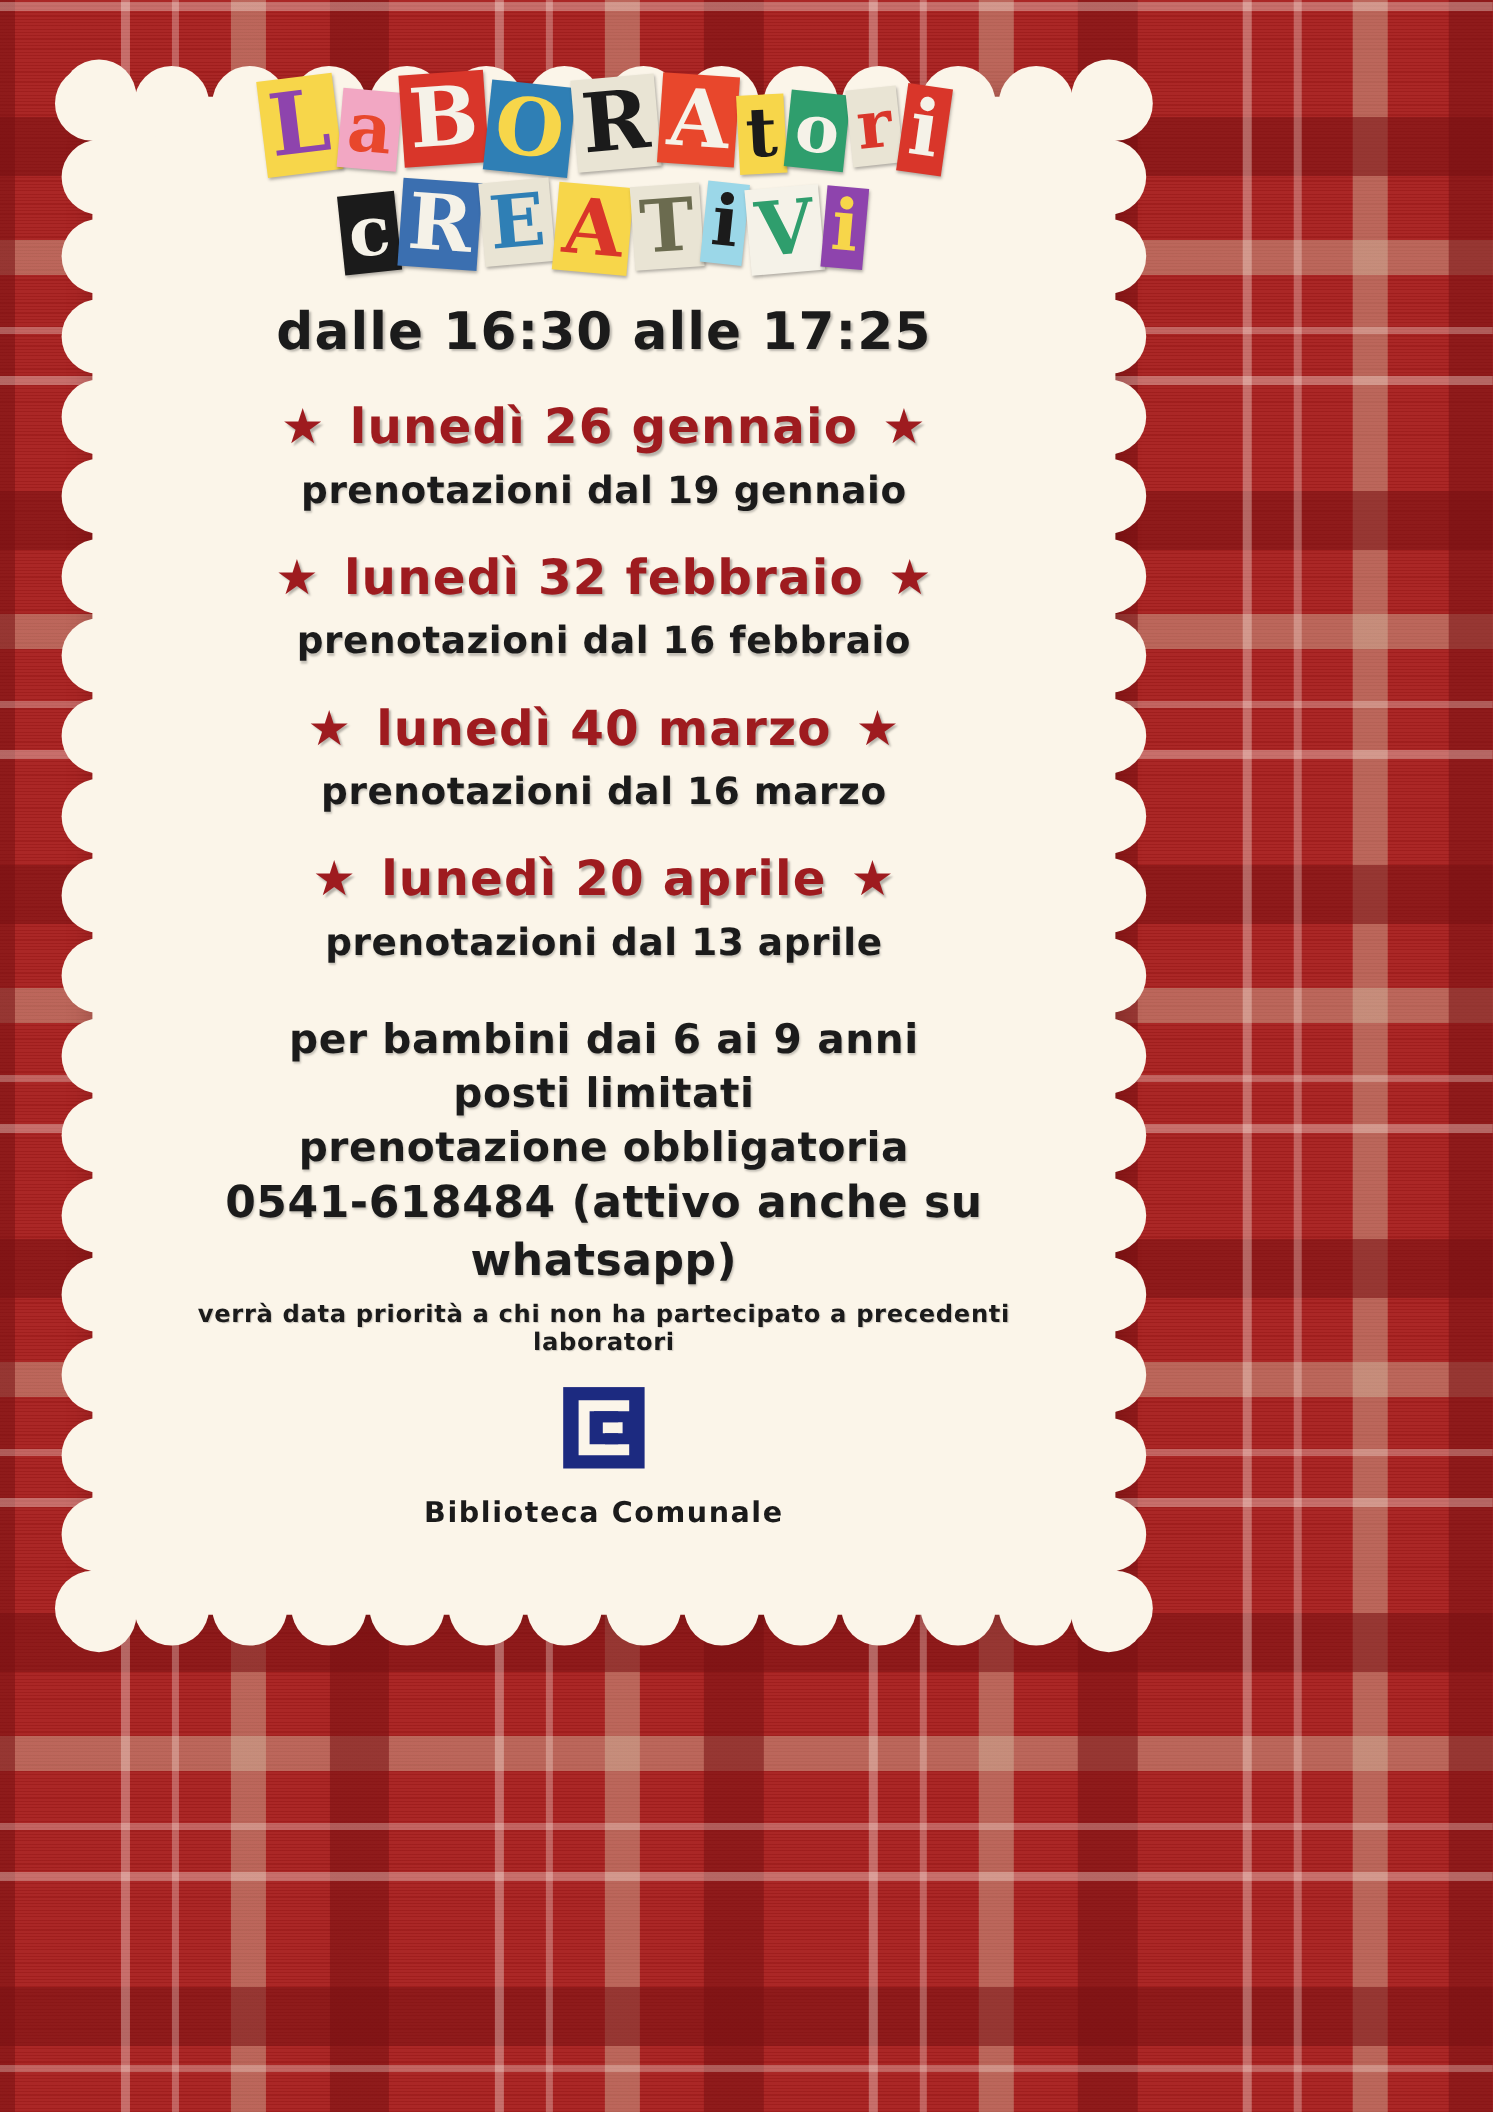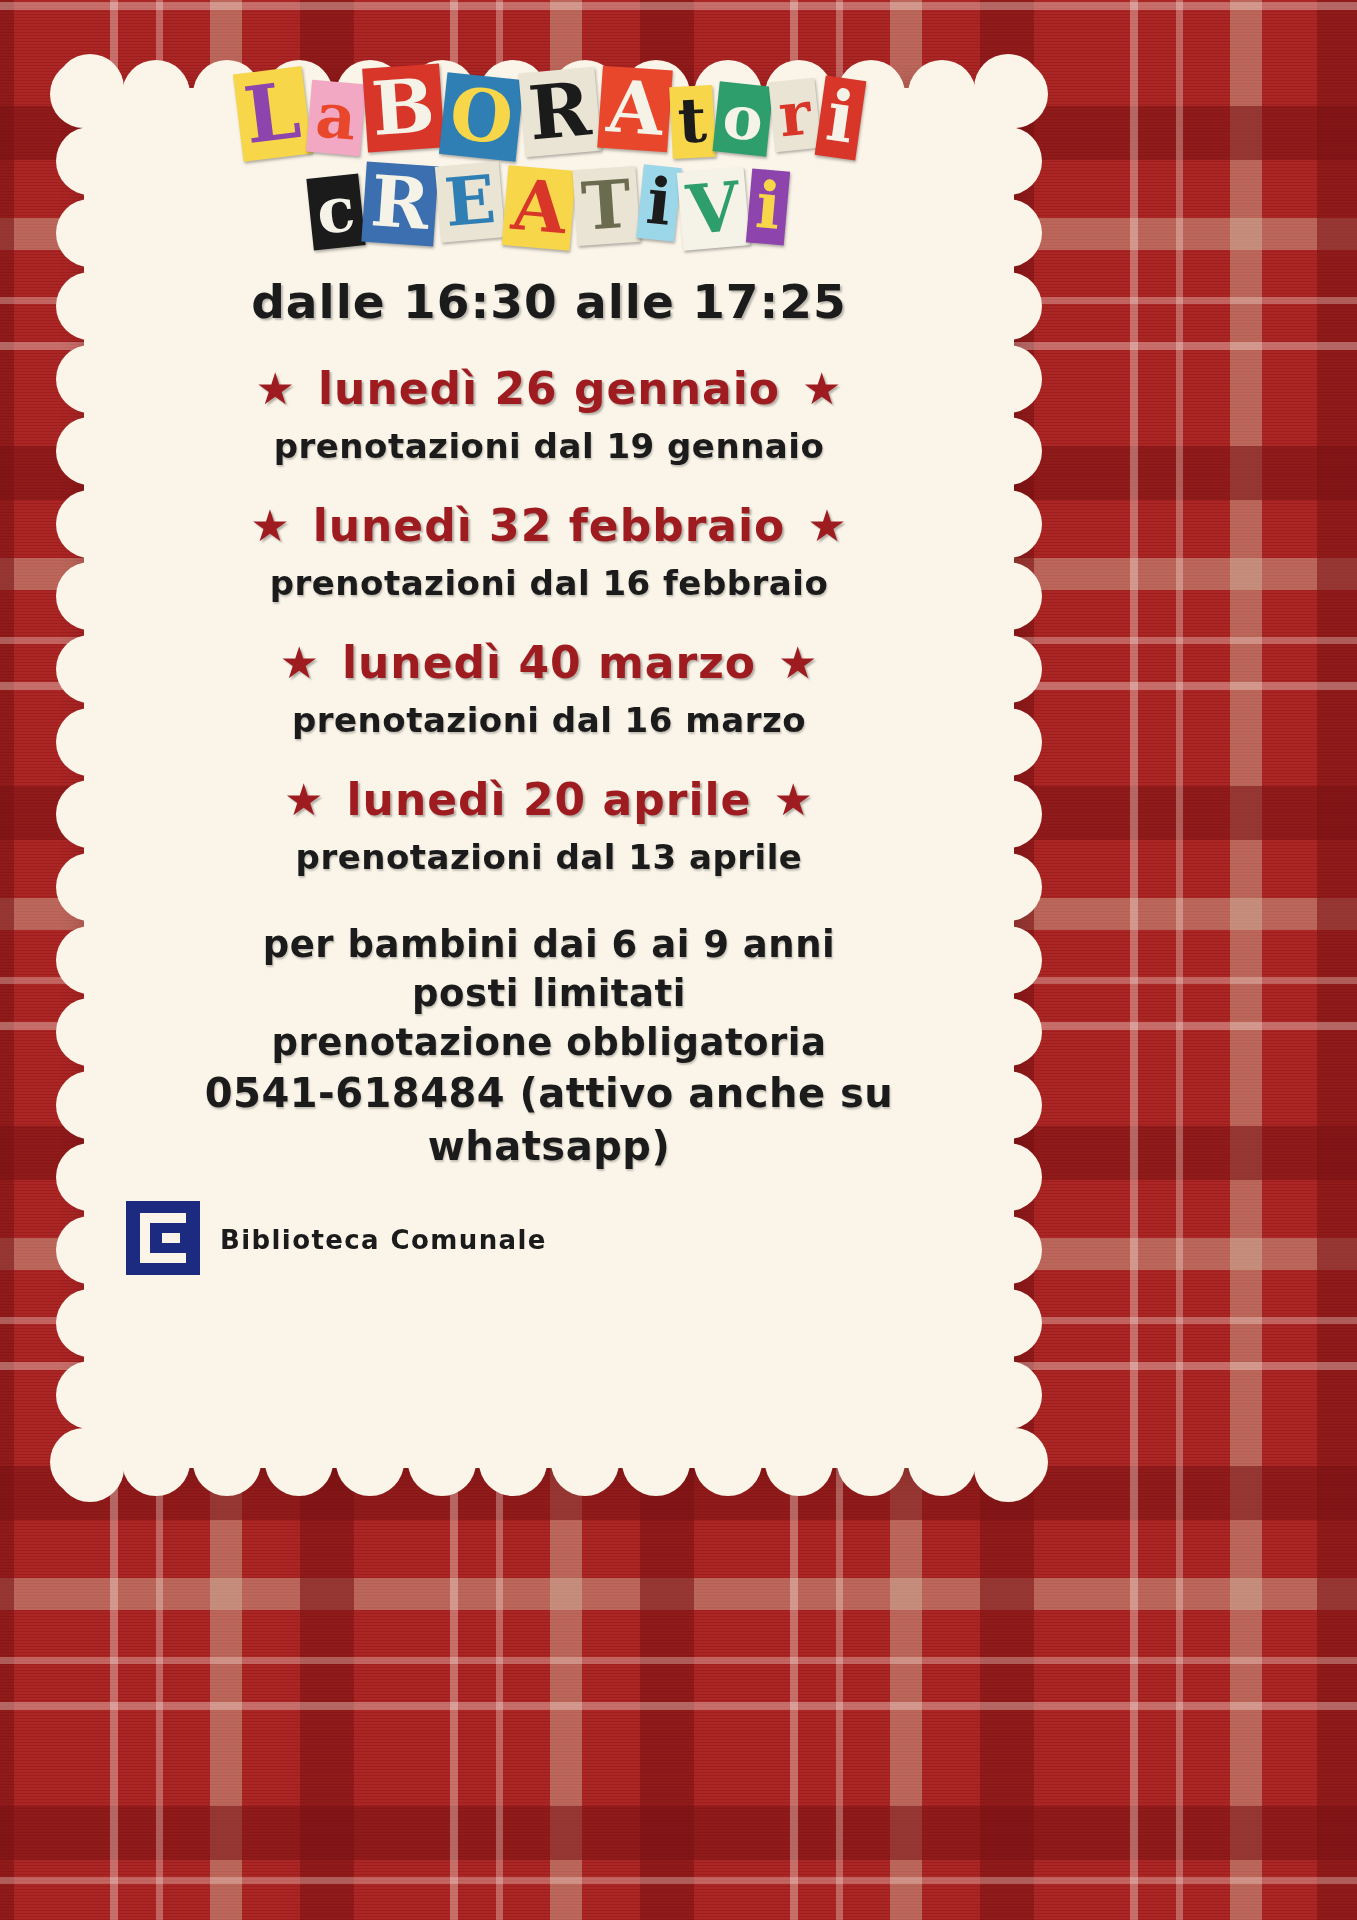--- a/index.html
+++ b/index.html
@@ -174,20 +174,21 @@
     text-shadow: 1px 1px 1px rgba(0,0,0,0.18);
   }
 
   
   .footer {
     margin-top: 26px;
     display: flex;
     justify-content: flex-start;
     align-items: center;
     gap: 18px;
+    flex-direction: column;
   }
   .logo { flex: 0 0 auto; }
   .footer-text {
     text-align: left;
     font-family: "DejaVu Sans", sans-serif;
     font-weight: bold;
     font-size: 26px;
     color: #1b1b1b;
     letter-spacing: 1.4px;
     line-height: 1.35;
@@ -331,20 +332,21 @@
             </div>
             <div class="booking-line">prenotazioni dal 13 aprile</div>
           </div>
         </div>
 
       <div class="info">
         <div class="info-line">per bambini dai 6 ai 9 anni</div>
         <div class="info-line">posti limitati</div>
         <div class="info-line">prenotazione obbligatoria</div>
         <div class="info-line phone">0541-618484 (attivo anche su whatsapp)</div>
+        <div class="note">verrà data priorità a chi non ha partecipato a precedenti laboratori</div>
       </div>
 
       <div class="footer">
         <span class="logo">
           <svg width="78" height="78" viewBox="0 0 78 78" aria-hidden="true">
             <rect x="2" y="2" width="74" height="74" fill="#1c2a80"></rect>
             <path d="M16 14 H62 V24 H30 V34 H56 V44 H40 V54 H62 V64 H16 Z" fill="#fbf5e9"></path>
             <path d="M26 24 H52 V34 H38 V44 H52 V54 H26 Z" fill="#1c2a80"></path>
           </svg>
         </span>

